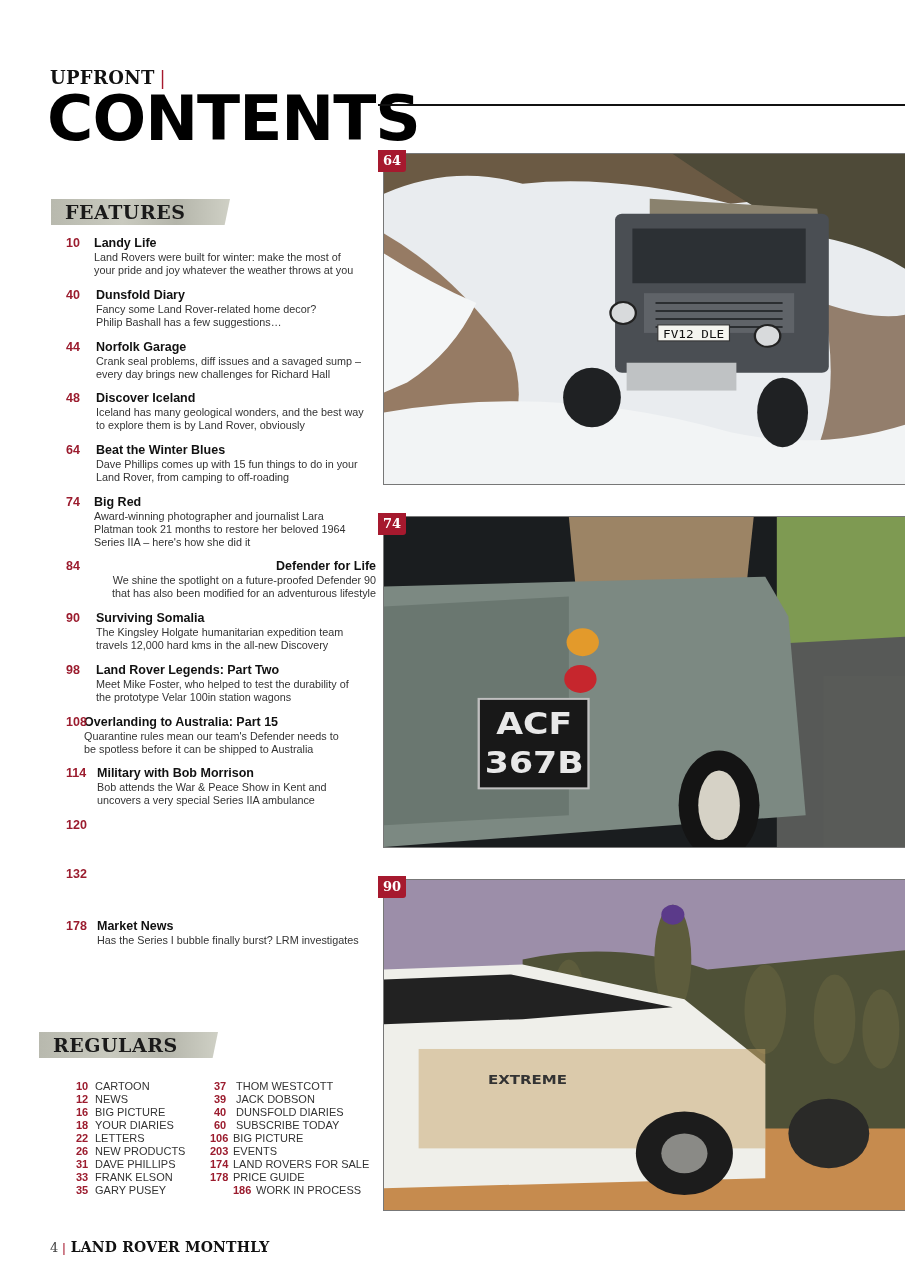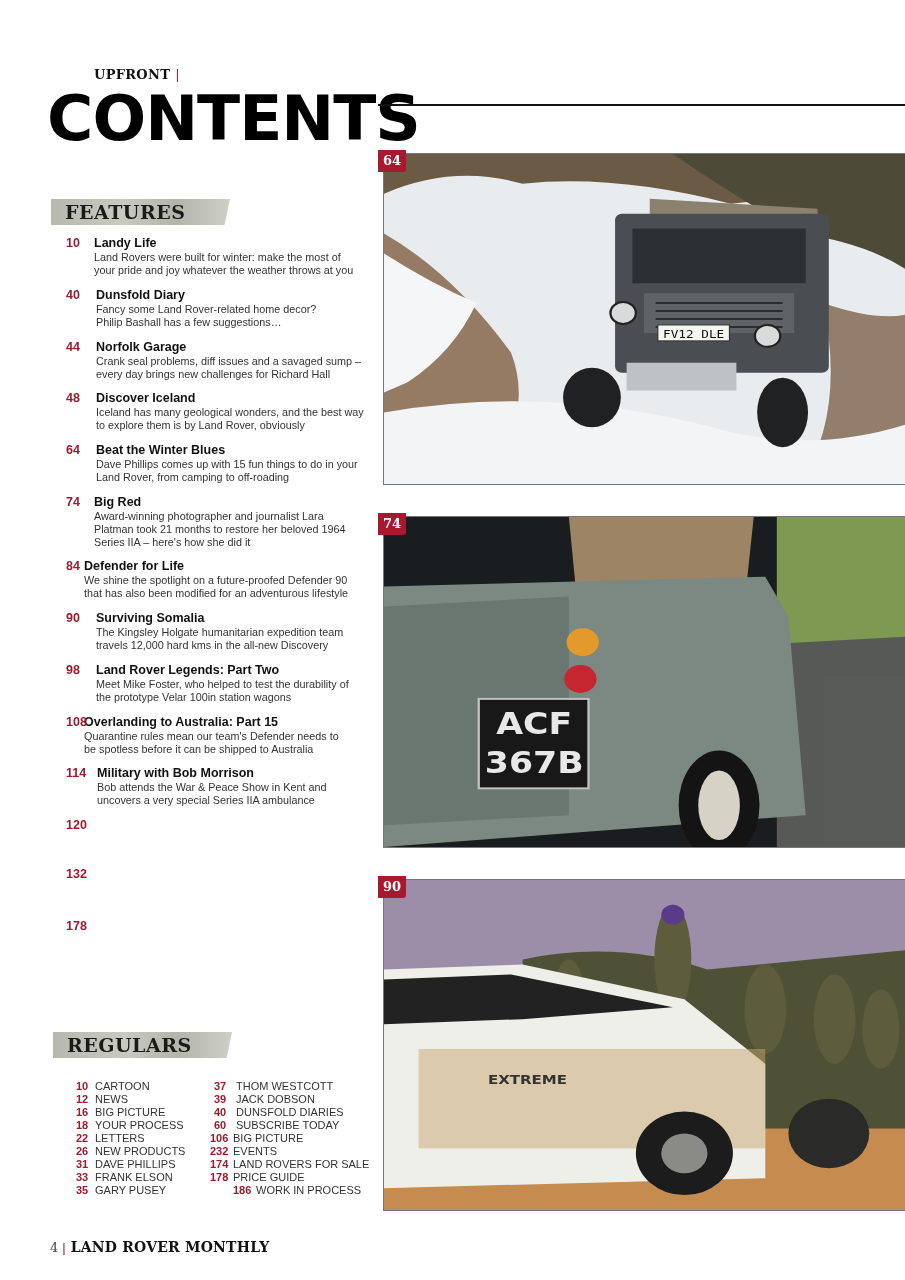--- a/index.html
+++ b/index.html
@@ -1,18 +1,18 @@
 <!DOCTYPE html>
 <html><head>
 <meta charset="utf-8">
 <style>
   html, body { margin:0; padding:0; }
   body { width:905px; height:1280px; background:#ffffff; position:relative; overflow:hidden; font-family:"Liberation Sans", sans-serif; color:#1a1a1a; }
   .abs { position:absolute; }
-  .section-label { left:50px; top:67px; font-family:"DejaVu Serif", serif; font-weight:bold; font-size:13px; letter-spacing:0.3px; color:#111;margin-left:44px; }
+  .section-label { left:50px; top:67px; font-family:"DejaVu Serif", serif; font-weight:bold; font-size:18px; letter-spacing:0.3px; color:#111; }
   .section-label .bar { color:#a6192e; margin-left:5px; font-weight:normal; }
   .title { left:47px; top:88px; font-family:"DejaVu Sans", sans-serif; font-weight:900; font-size:62px; letter-spacing:-1px; color:#000; line-height:1; transform:scaleX(1.02); transform-origin:left; }
   .rule { left:378px; top:104px; width:527px; height:2px; background:#111; }
   .banner { height:26px; background:linear-gradient(90deg,#b8b9ae,#c9cabf 40%,#b4b5aa 70%,#cfd0c5); clip-path:polygon(0 0,100% 0,97% 100%,0 100%); font-family:"DejaVu Serif", serif; font-weight:bold; font-size:19px; letter-spacing:0.5px; color:#1a1a1a; line-height:26px; padding-left:14px; box-sizing:border-box; }
   .feat { position:absolute; left:66px; width:310px; }
   .feat .num { position:absolute; left:0; top:0; font-weight:bold; font-size:12.5px; color:#9b1c2e; }
   .feat .head { font-weight:bold; font-size:12.5px; color:#111; line-height:15px; }
   .feat .desc { font-size:10.8px; color:#333; line-height:13px; }
   .reg-col { position:absolute; top:1080px; font-size:11px; line-height:13px; color:#333; }
   .reg-row { white-space:nowrap; }
@@ -79,21 +79,21 @@
       <span class="num">74</span>
       <div style="margin-left: 28px;">
         <div class="head">Big Red</div>
         <div class="desc">Award-winning photographer and journalist Lara</div>
         <div class="desc">Platman took 21 months to restore her beloved 1964</div>
         <div class="desc">Series IIA – here's how she did it</div>
       </div>
     </div>
     <div class="feat" style="top: 559px;">
       <span class="num">84</span>
-      <div style="margin-left: 18px;">
+      <div style="margin-left: 38px; text-align: right;">
         <div class="head">Defender for Life</div>
         <div class="desc">We shine the spotlight on a future-proofed Defender 90</div>
         <div class="desc">that has also been modified for an adventurous lifestyle</div>
       </div>
     </div>
     <div class="feat" style="top: 611px;">
       <span class="num">90</span>
       <div style="margin-left: 30px;">
         <div class="head">Surviving Somalia</div>
         <div class="desc">The Kingsley Holgate humanitarian expedition team</div>
@@ -125,43 +125,47 @@
       </div>
     </div>
     <div class="feat" style="top: 818px;">
       <span class="num">120</span>
     </div>
     <div class="feat" style="top: 867px;">
       <span class="num">132</span>
     </div>
     <div class="feat" style="top: 919px;">
       <span class="num">178</span>
+      <div style="margin-left: 31px;">
+        <div class="head">Market News</div>
+        <div class="desc">Has the Series I bubble finally burst? LRM investigates</div>
+      </div>
     </div>
   </div>
 
-<div class="abs banner" style="left:53px; top:1032px; width:179px;">REGULARS</div>
+<div class="abs banner" style="left:39px; top:1032px; width:179px;">REGULARS</div>
 
 <div class="reg-col" style="left:76px;" id="reg-left">
     <div class="reg-row"><span class="n" style="width: 19px;">10</span><span>CARTOON</span></div>
     <div class="reg-row"><span class="n" style="width: 19px;">12</span><span>NEWS</span></div>
     <div class="reg-row"><span class="n" style="width: 19px;">16</span><span>BIG PICTURE</span></div>
-    <div class="reg-row"><span class="n" style="width: 19px;">18</span><span>YOUR PROCESS</span></div>
+    <div class="reg-row"><span class="n" style="width: 19px;">18</span><span>YOUR DIARIES</span></div>
     <div class="reg-row"><span class="n" style="width: 19px;">22</span><span>LETTERS</span></div>
     <div class="reg-row"><span class="n" style="width: 19px;">26</span><span>NEW PRODUCTS</span></div>
     <div class="reg-row"><span class="n" style="width: 19px;">31</span><span>DAVE PHILLIPS</span></div>
     <div class="reg-row"><span class="n" style="width: 19px;">33</span><span>FRANK ELSON</span></div>
     <div class="reg-row"><span class="n" style="width: 19px;">35</span><span>GARY PUSEY</span></div>
   </div>
 <div class="reg-col" style="left:210px;" id="reg-right">
     <div class="reg-row" style="padding-left: 4px;"><span class="n" style="width: 22px;">37</span><span>THOM WESTCOTT</span></div>
     <div class="reg-row" style="padding-left: 4px;"><span class="n" style="width: 22px;">39</span><span>JACK DOBSON</span></div>
     <div class="reg-row" style="padding-left: 4px;"><span class="n" style="width: 22px;">40</span><span>DUNSFOLD DIARIES</span></div>
     <div class="reg-row" style="padding-left: 4px;"><span class="n" style="width: 22px;">60</span><span>SUBSCRIBE TODAY</span></div>
     <div class="reg-row"><span class="n" style="width: 23px;">106</span><span>BIG PICTURE</span></div>
-    <div class="reg-row"><span class="n" style="width: 23px;">232</span><span>EVENTS</span></div>
+    <div class="reg-row"><span class="n" style="width: 23px;">203</span><span>EVENTS</span></div>
     <div class="reg-row"><span class="n" style="width: 23px;">174</span><span>LAND ROVERS FOR SALE</span></div>
     <div class="reg-row"><span class="n" style="width: 23px;">178</span><span>PRICE GUIDE</span></div>
     <div class="reg-row"><span class="n" style="width: 23px; margin-left: 23px;">186</span><span>WORK IN PROCESS</span></div>
   </div>
 
 <div class="badge" style="top:150px;">64</div>
 <div class="photo" style="top:153px;">
   <svg viewBox="0 0 457 332" preserveAspectRatio="none">
     <rect width="457" height="332" fill="#e9ecef"></rect>
     <path d="M0 0 H457 V60 Q380 40 300 50 Q200 20 120 30 Q60 10 0 40Z" fill="#6b5a44"></path>

